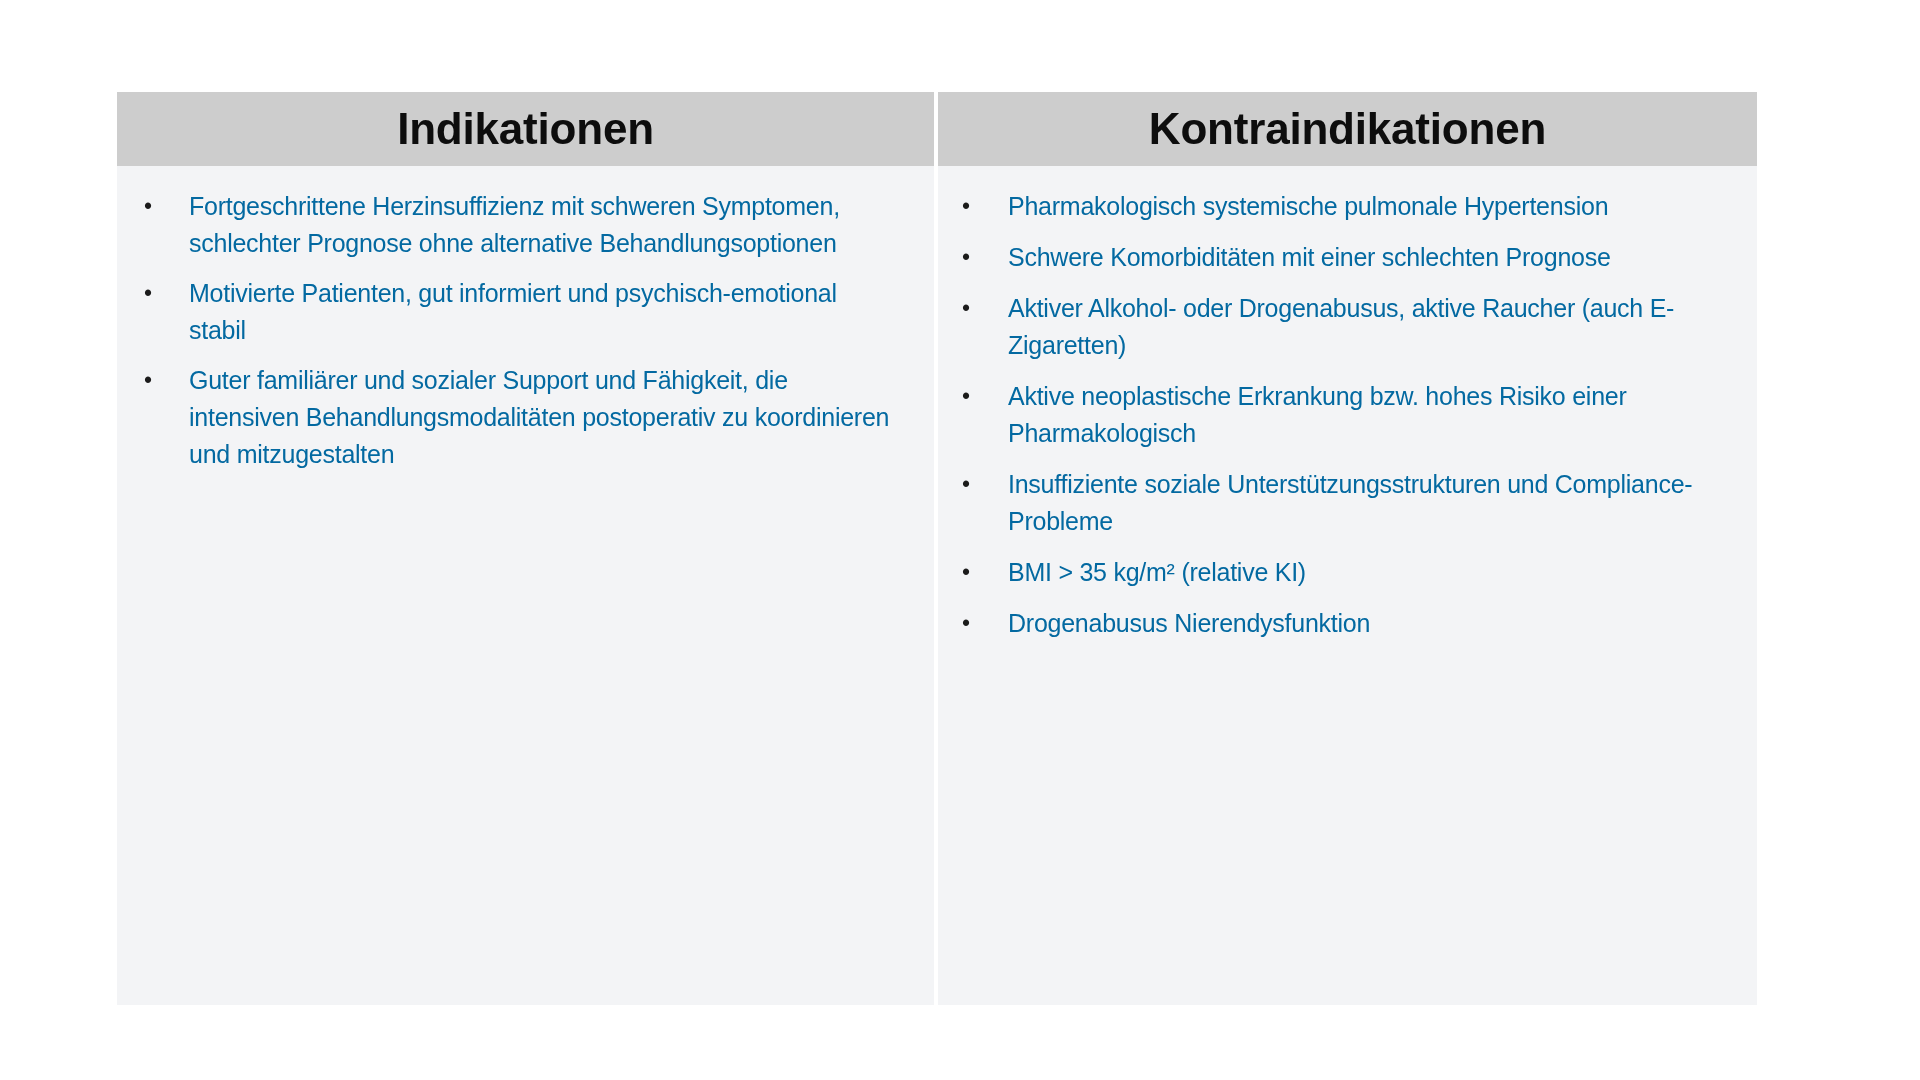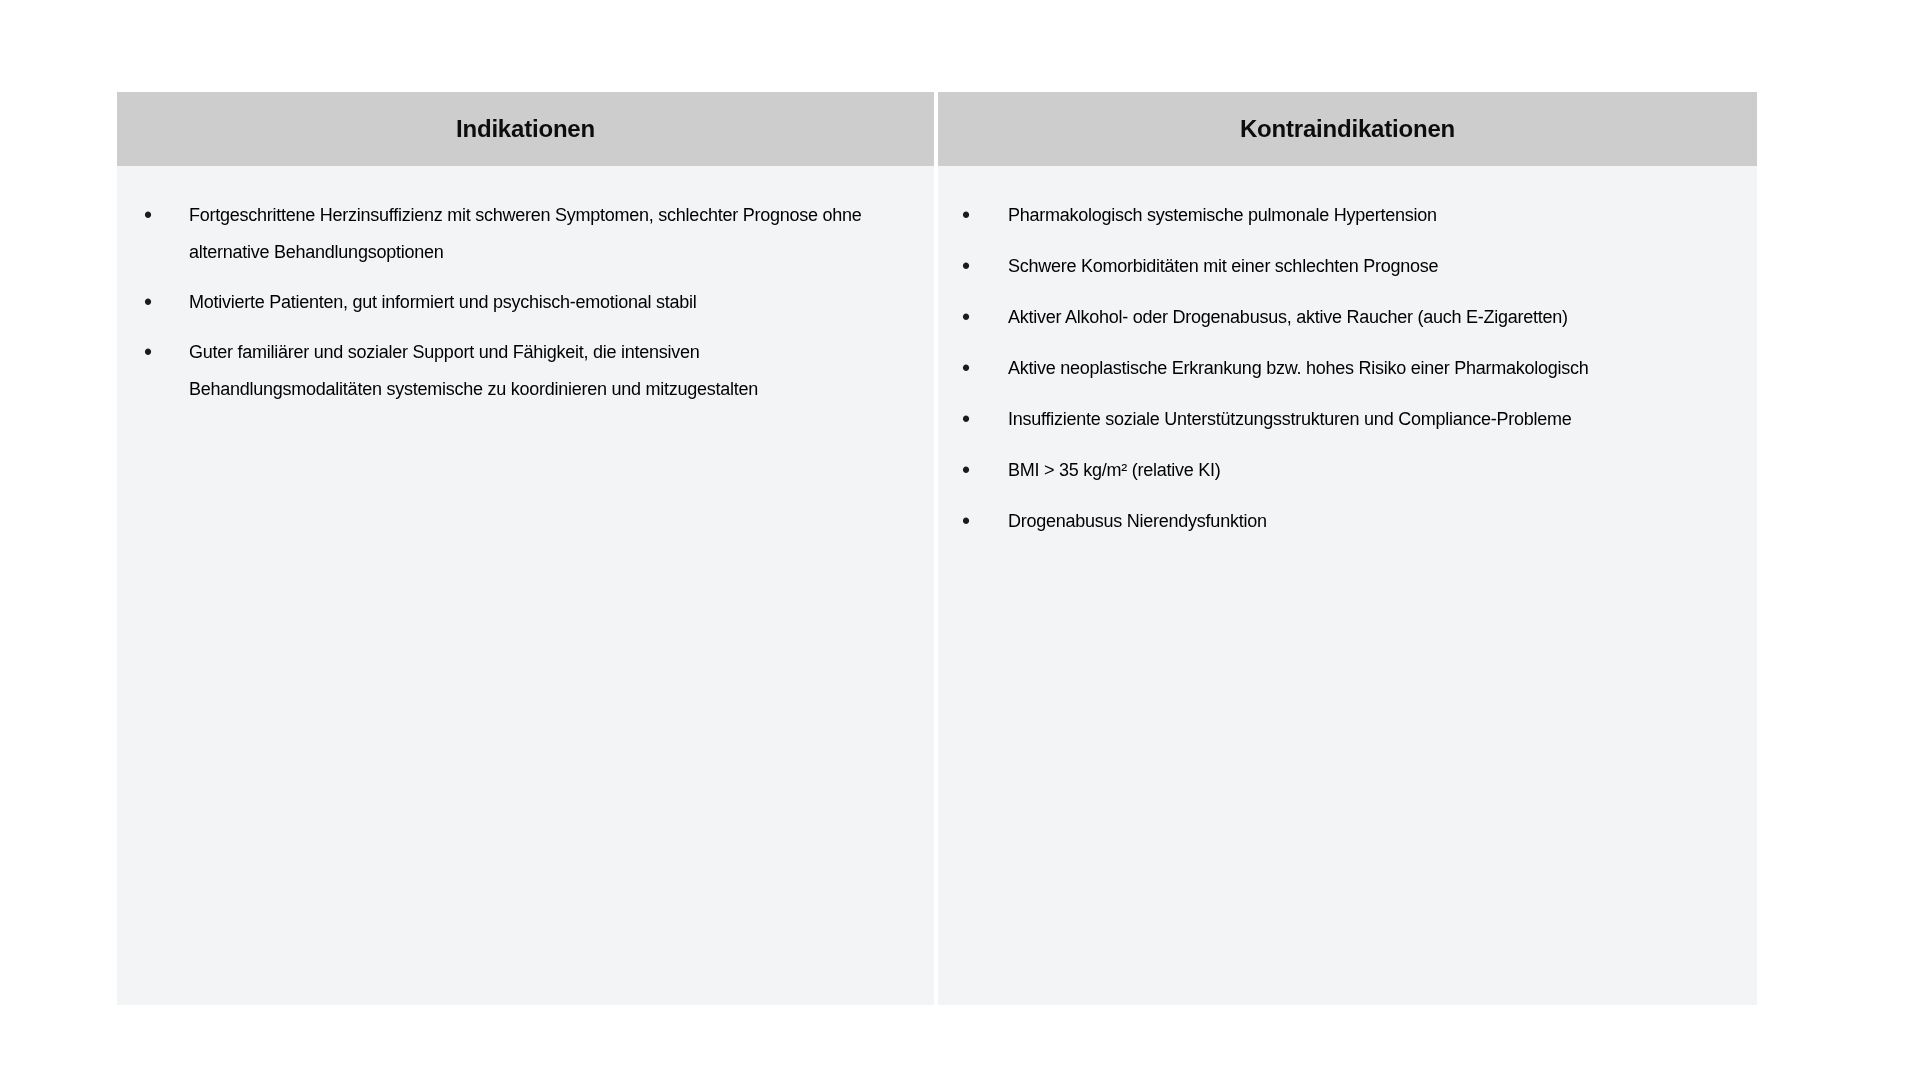--- a/index.html
+++ b/index.html
@@ -38,21 +38,21 @@
     height: 74px;
     column-gap: 4px;
   }
 
   .header-cell {
     background: #cdcdcd;
     display: flex;
     align-items: center;
     justify-content: center;
     font-weight: bold;
-    font-size: 24px;
+    font-size: 44px;
     letter-spacing: -0.2px;
     color: #0d0d0d;
     font-stretch: condensed;
   }
 
   .header-cell.col1 { width: 817px; }
   .header-cell.col2 { width: 819px; }
 
   .body-row {
     display: flex;
@@ -72,26 +72,25 @@
 
   ul.bullets {
     list-style: none;
     margin: 0;
     padding: 0;
   }
 
   ul.bullets li {
     position: relative;
     display: block;
-    color: #000000;
-    font-size: 18px;
+    color: #0369a1;
+    font-size: 25px;
     line-height: 37px;
     letter-spacing: -0.25px;
     font-stretch: condensed;
-    margin-top: 9px;
   }
 
   
   .col1 ul.bullets li {
     margin-bottom: 13px;
     padding-left: 72px;
     padding-right: 40px;
   }
   .col1 ul.bullets li::before {
     content: "\2022";
@@ -130,21 +129,21 @@
       <div class="header-cell col1">Indikationen</div>
       <div class="header-cell col2">Kontraindikationen</div>
     </div>
 
     <div class="body-row">
 
       <div class="body-cell col1">
         <ul class="bullets">
           <li>Fortgeschrittene Herzinsuffizienz mit schweren Symptomen, schlechter Prognose ohne alternative Behandlungsoptionen</li>
           <li>Motivierte Patienten, gut informiert und psychisch-emotional stabil</li>
-          <li>Guter familiärer und sozialer Support und Fähigkeit, die intensiven Behandlungsmodalitäten systemische zu koordinieren und mitzugestalten</li>
+          <li>Guter familiärer und sozialer Support und Fähigkeit, die intensiven Behandlungsmodalitäten postoperativ zu koordinieren und mitzugestalten</li>
         </ul>
       </div>
 
       <div class="body-cell col2">
         <ul class="bullets">
           <li>Pharmakologisch systemische pulmonale Hypertension</li>
           <li>Schwere Komorbiditäten mit einer schlechten Prognose</li>
           <li>Aktiver Alkohol- oder Drogenabusus, aktive Raucher (auch E-Zigaretten)</li>
           <li>Aktive neoplastische Erkrankung bzw. hohes Risiko einer Pharmakologisch</li>
           <li>Insuffiziente soziale Unterstützungsstrukturen und Compliance-Probleme</li>

